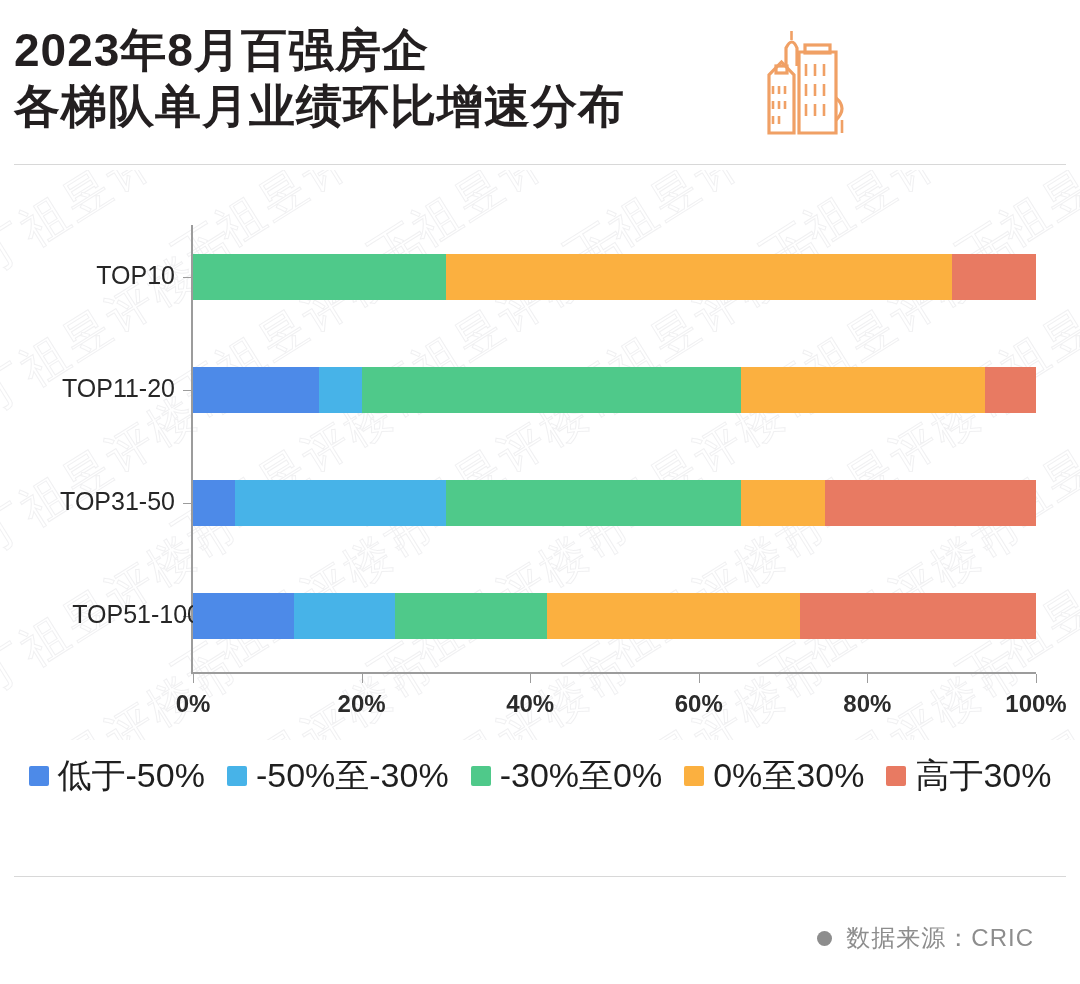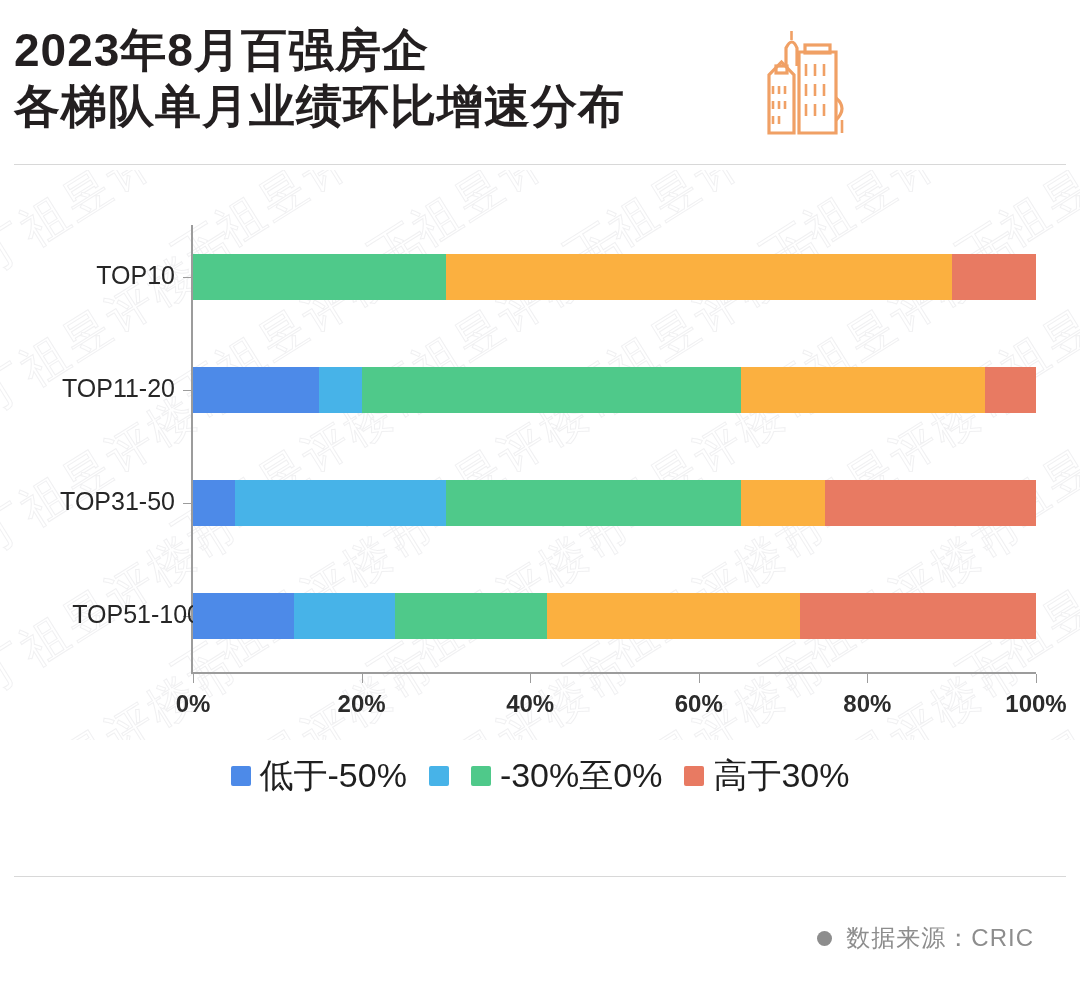--- a/index.html
+++ b/index.html
@@ -347,24 +347,29 @@
     </div>
 </div>
 
 <div class="legend" id="legend">
     <div class="legend-item">
       <span class="legend-swatch" style="background: rgb(77, 138, 232);"></span>
       <span class="legend-text">低于-50%</span>
     </div>
     <div class="legend-item">
       <span class="legend-swatch" style="background: rgb(71, 179, 232);"></span>
+      <span class="legend-text">-50%至-30%</span>
     </div>
     <div class="legend-item">
       <span class="legend-swatch" style="background: rgb(79, 201, 138);"></span>
       <span class="legend-text">-30%至0%</span>
+    </div>
+    <div class="legend-item">
+      <span class="legend-swatch" style="background: rgb(251, 176, 64);"></span>
+      <span class="legend-text">0%至30%</span>
     </div>
     <div class="legend-item">
       <span class="legend-swatch" style="background: rgb(232, 122, 98);"></span>
       <span class="legend-text">高于30%</span>
     </div>
   </div>
 
 <div class="footer-rule"></div>
 <div class="source">
   <span class="source-dot"></span>

